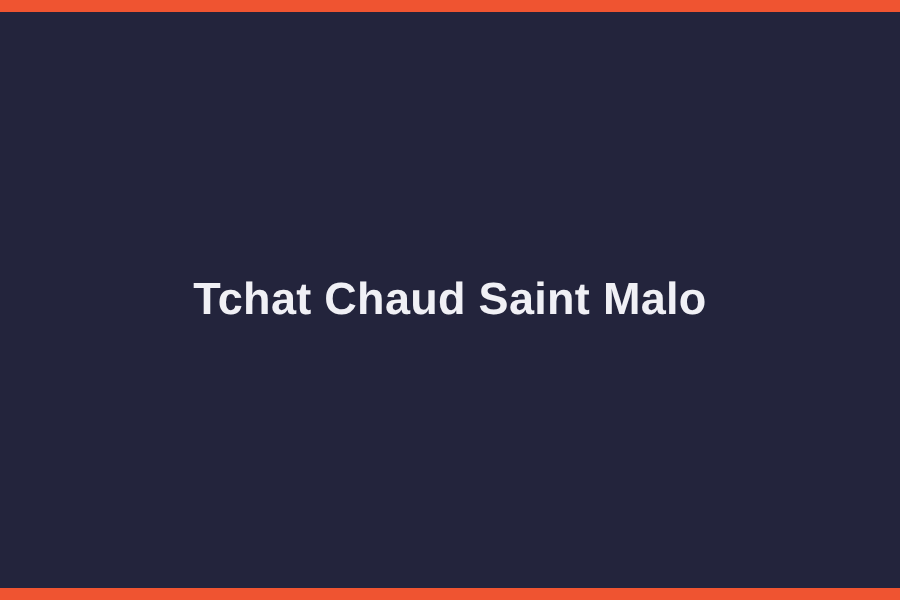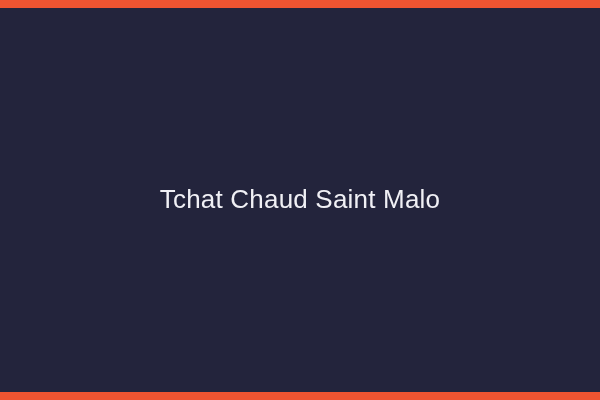--- a/index.html
+++ b/index.html
@@ -41,22 +41,22 @@
 
   .accent-bar.bottom {
     bottom: 0;
   }
 
   .placeholder-title {
     display: block;
     margin: 0;
     padding: 0 24px;
     font-family: "Liberation Sans", sans-serif;
-    font-size: 26px;
-    font-weight: 400;
+    font-size: 30px;
+    font-weight: 700;
     line-height: 1.2;
     letter-spacing: 0.2px;
     color: #f0f0f5;
     text-align: center;
     white-space: nowrap;
     user-select: none;
   }
 </style>
 </head>
 <body>

